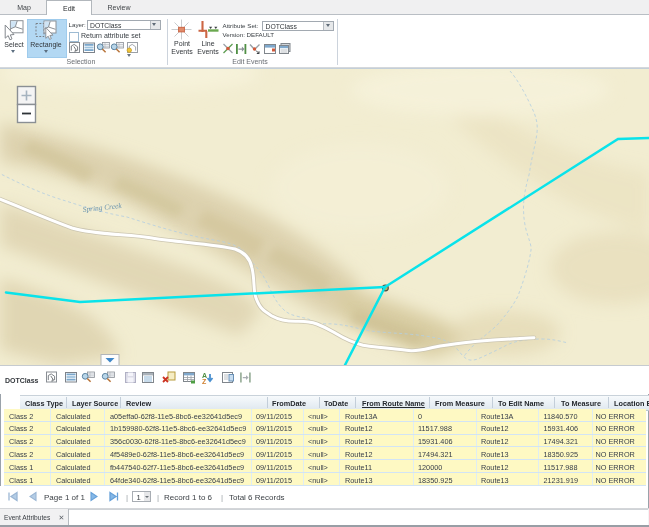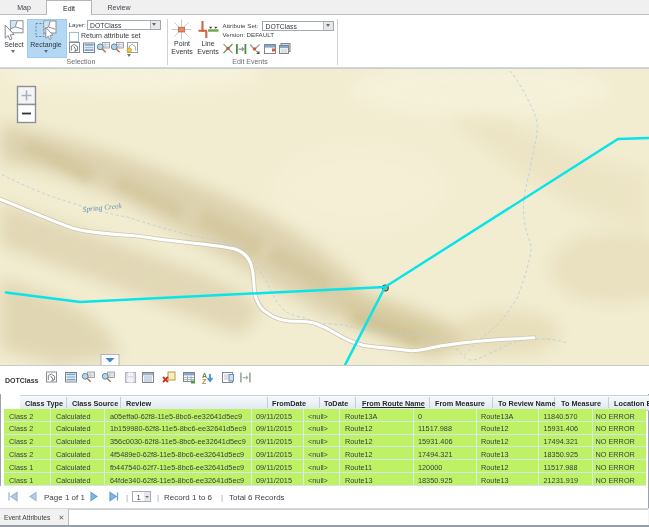--- a/index.html
+++ b/index.html
@@ -21,21 +21,21 @@
   .rlbl{position:absolute;font-size:7px;color:#3b4045;}
   .ddown{position:absolute;height:10px;background:#fff;border:1px solid #a2a9b1;box-sizing:border-box;font-size:6.8px;color:#33373b;}
   .ddtxt{position:absolute;left:2.5px;top:1px;}
   .ddbtn{position:absolute;right:0;top:0;bottom:0;width:9px;background:#e6e8ea;border-left:1px solid #b7bcc1;}
   .ddbtn:after{content:"";position:absolute;left:1.6px;top:2.8px;border-left:2.6px solid transparent;border-right:2.6px solid transparent;border-top:3.2px solid #5f6b77;}
   
   #tbtoolbar{left:0;top:366px;width:649px;height:28px;background:#fff;}
   #grid-header{left:4px;top:395px;width:640px;height:16px;background:linear-gradient(#f7fafc,#dfe8ef);border-top:1px solid #c9d2da;border-bottom:1px solid #b9c5d1;box-sizing:border-box;margin-left:16px;}
   .hcell{position:absolute;top:2.5px;font-size:7.3px;font-weight:bold;color:#25292e;white-space:nowrap;}
   .hsep{position:absolute;top:1px;width:1px;height:11px;background:#c3ced9;}
-  .row{position:absolute;left:4px;width:642px;height:11.8px;background:#bef264;border-bottom:1px solid #d2e4f5;}
+  .row{position:absolute;left:4px;width:642px;height:11.8px;background:#fef9c3;border-bottom:1px solid #d2e4f5;}
   .cell{position:absolute;top:2.5px;font-size:7.3px;color:#39404b;white-space:nowrap;}
   .vsep{position:absolute;top:0;bottom:0;width:1px;background:rgba(220,235,248,0.9);}
   #pager{left:0;top:486px;width:587px;height:22px;background:#fff;font-size:8px;color:#3a3f44;}
   .pgt{position:absolute;top:7px;}
   #bottombar{left:0;top:508px;width:649px;height:17px;background:#f4f4f5;border-top:1px solid #d4d6d9;}
   #bbtab{position:absolute;left:0;top:0;width:68px;height:17px;background:#f1f1f2;border-right:1px solid #b6babf;font-size:7px;color:#3a3e43;}
   #bbrest{position:absolute;left:69px;top:0;right:1px;height:16px;background:#fff;border-top:1px solid #cfd3d7;}
   #bottomedge{left:0;top:525px;width:649px;height:2px;background:#989ea5;}
 </style>
 </head>
@@ -294,27 +294,27 @@
       <div class="hsep" style="left:46px;"></div>
       <div class="hsep" style="left:100px;"></div>
       <div class="hsep" style="left:246.5px;"></div>
       <div class="hsep" style="left:299px;"></div>
       <div class="hsep" style="left:335px;"></div>
       <div class="hsep" style="left:408.5px;"></div>
       <div class="hsep" style="left:471.5px;"></div>
       <div class="hsep" style="left:534px;"></div>
       <div class="hsep" style="left:587.5px;"></div>
     <div class="hcell" style="left:5px;">Class Type</div>
-    <div class="hcell" style="left:52px;">Class Source</div>
+    <div class="hcell" style="left:52px;">Layer Source</div>
     <div class="hcell" style="left:106px;">Review</div>
     <div class="hcell" style="left:252px;">FromDate</div>
     <div class="hcell" style="left:304px;">ToDate</div>
     <div class="hcell" style="left:342px;text-decoration:underline;">From Route Name</div>
     <div class="hcell" style="left:415px;">From Measure</div>
-    <div class="hcell" style="left:478px;">To Review Name</div>
+    <div class="hcell" style="left:478px;">To Edit Name</div>
     <div class="hcell" style="left:541px;">To Measure</div>
     <div class="hcell" style="left:594px;">Location Error</div>
   </div>
 
   <div id="rows" class="abs" style="left:0;top:409px;width:649px;height:77px;">
     <div class="row" style="top:0px;">
         <div class="vsep" style="left:46px;"></div>
         <div class="vsep" style="left:100px;"></div>
         <div class="vsep" style="left:246.5px;"></div>
         <div class="vsep" style="left:299px;"></div>

